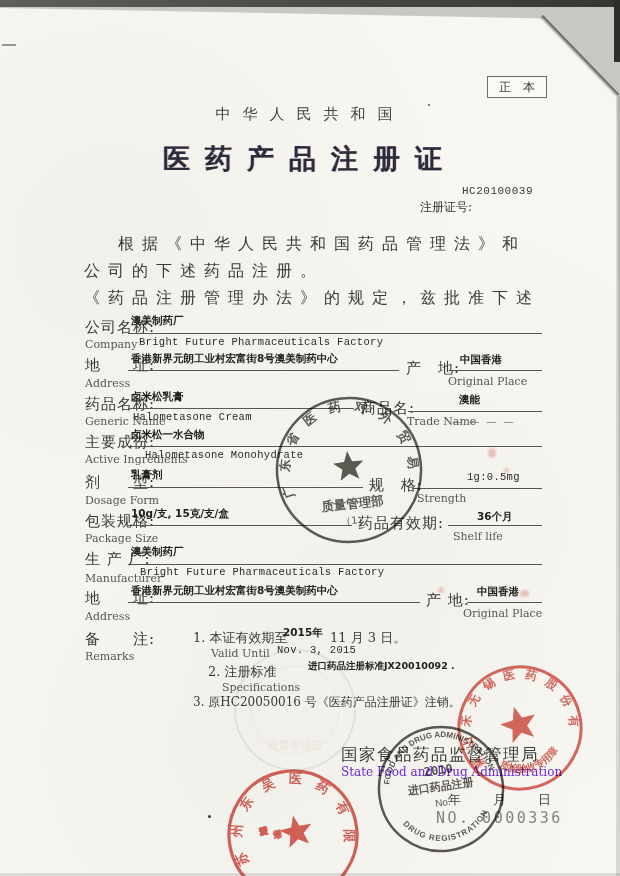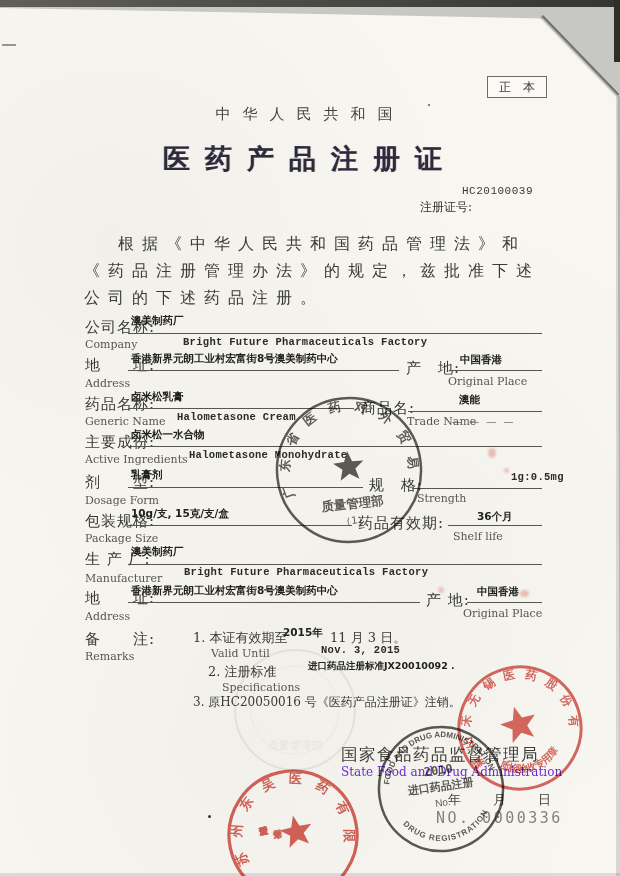--- a/index.html
+++ b/index.html
@@ -44,21 +44,21 @@
   .preamble{position:absolute;left:84px;top:230px;width:480px;font-size:16px;
     color:#3b3b36;letter-spacing:8px;line-height:27px;}
   .preamble .ind{display:block;text-indent:34px;}
   .preamble .ln{display:block;}
 
   .zh-label{font-size:15px;color:#3a3a35;letter-spacing:1px;white-space:nowrap;}
   .en-label{font-size:11px;color:#56564f;white-space:nowrap;}
   .cn-val{font-family:"DejaVu Sans","Liberation Sans",sans-serif;font-size:10.5px;
     font-weight:bold;color:#21211d;white-space:nowrap;}
   .en-val{font-family:"Liberation Mono","DejaVu Sans Mono",monospace;font-size:10.5px;
-    font-weight:bold;color:#2b2b26;white-space:nowrap;letter-spacing:.3px;margin-left:44px;}
+    font-weight:normal;color:#2b2b26;white-space:nowrap;letter-spacing:.3px;}
   .fline{position:absolute;height:1px;background:#57574f;}
   .dashes{font-size:10px;color:#55554e;letter-spacing:2px;}
 
   .authority-zh{position:absolute;left:341px;top:744px;font-size:16.5px;letter-spacing:1.5px;color:#3d3d37;white-space:nowrap;}
   .authority-en{position:absolute;left:341px;top:765px;font-size:12px;color:#6d28d9;white-space:nowrap;}
   .date-line{position:absolute;left:448px;top:791px;font-size:13px;color:#44443e;letter-spacing:2px;white-space:nowrap;}
   .serial{position:absolute;left:436px;top:809px;font-family:"DejaVu Sans Mono","Liberation Mono",monospace;
     font-size:15px;letter-spacing:2.5px;color:#83837a;}
 
   .seal{position:absolute;mix-blend-mode:multiply;}
@@ -88,22 +88,22 @@
 <div class="orig-box">
   <span>正　本</span>
 </div>
 <div class="country">中华人民共和国</div>
 <div class="title">医药产品注册证</div>
 <div class="certno">HC20100039</div>
 <div class="certno-label">注册证号:</div>
 
 <div class="preamble">
   <span class="ind">根据《中华人民共和国药品管理法》和</span>
+  <span class="ln">公司的下述药品注册。</span>
   <span class="ln">《药品注册管理办法》的规定，兹批准下述</span>
-  <span class="ln">公司的下述药品注册。</span>
 </div>
 
 <span class="abs zh-label" style="left:85px;top:318px;">公司名称:</span>
 <span class="abs en-label" style="left:85px;top:338px;">Company</span>
 <span class="abs cn-val" style="left:131px;top:314px;">澳美制药厂</span>
 <div class="fline" style="left:128px;top:333px;width:414px;"></div>
 <span class="abs en-val" style="left:139px;top:336px;">Bright Future Pharmaceuticals Factory</span>
 
 <span class="abs zh-label" style="left:85px;top:356px;">地　　址:</span>
 <span class="abs en-label" style="left:85px;top:377px;">Address</span>

